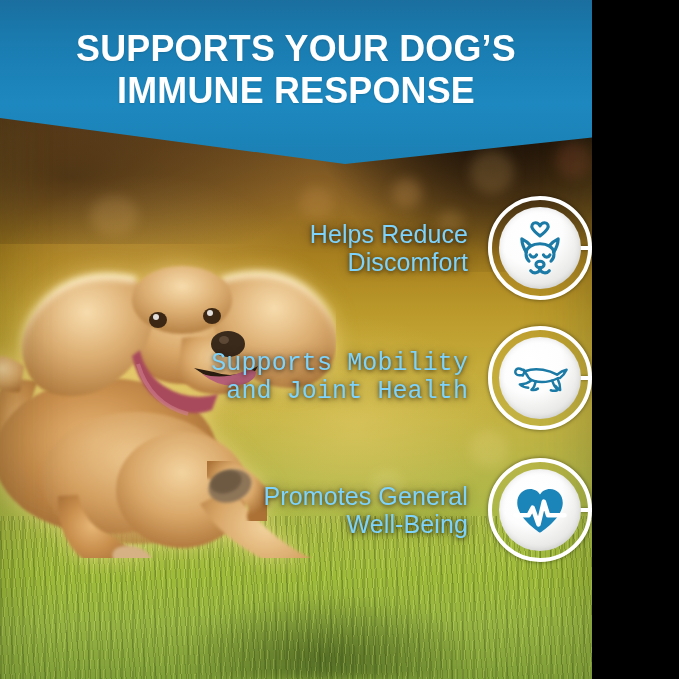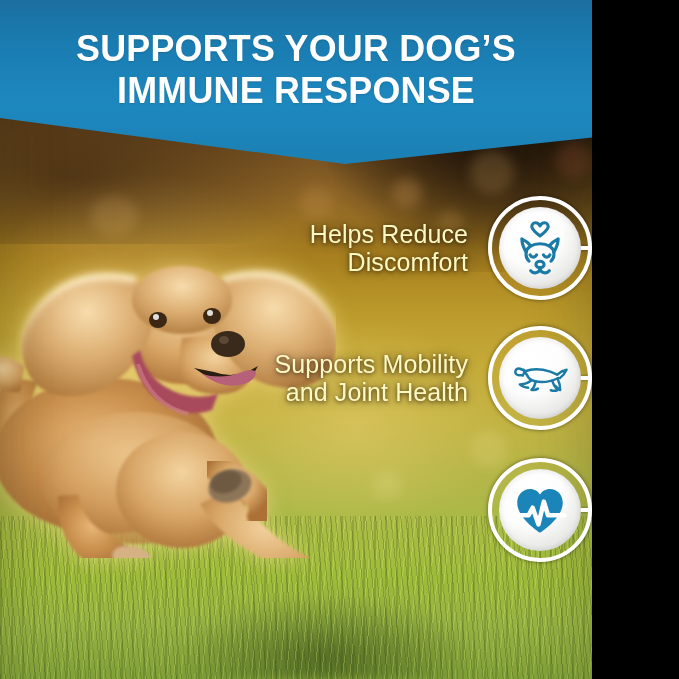--- a/index.html
+++ b/index.html
@@ -101,25 +101,25 @@
     letter-spacing:.2px;
     text-shadow:0 1px 2px rgba(0,0,0,.14);
     white-space:pre-line;
     transform:scaleX(.97);
   }
 
   
   .rows{ position:absolute; inset:0; }
   .row{ position:absolute; right:0; height:104px; display:flex; align-items:center; justify-content:flex-end; }
   .row-1{ top:196px; }
-  .row-2{ top:326px; }
+  .row-2{ top:326px;font-family:Liberation Mono, monospace; }
   .row-3{ top:458px; }
 
   .row-label{
-    color:#fef9c3;
+    color:#7dd3fc;
     font-size:25px;
     line-height:1.14;
     text-align:right;
     white-space:pre-line;
     text-shadow:0 1px 4px rgba(30,18,6,.75), 0 0 12px rgba(30,18,6,.45);
     padding-right:20px;
     letter-spacing:.1px;
   }
 
   
@@ -337,20 +337,22 @@
 
               <path d="M50.2 32.8 C52.0 36.6 53.0 40.6 52.8 44.4 C50.8 43.4 49.0 41.8 47.8 40.0"></path>
             </g>
           </svg>
         </div>
         <div class="ring"></div>
       </div>
     </div>
 
     <div class="row row-3">
+      <div class="row-label">Promotes General
+Well-Being</div>
       <div class="badge badge-3">
         <div class="disc">
           <svg viewBox="0 0 64 64" xmlns="http://www.w3.org/2000/svg">
             <path d="M32 58 C32 58 6 42 6 23.6 C6 14.4 12.8 8 20.6 8 C25.6 8 29.8 10.6 32 14.4 C34.2 10.6 38.4 8 43.4 8 C51.2 8 58 14.4 58 23.6 C58 42 32 58 32 58 Z" fill="#1b84b8"></path>
             <path d="M4 38 L19 38 L23.6 29.4 L30.2 48.4 L36.4 22.4 L41.2 38 L60 38" fill="none" stroke="#ffffff" stroke-width="5.2" stroke-linecap="round" stroke-linejoin="round"></path>
           </svg>
         </div>
         <div class="ring"></div>
       </div>
     </div>

